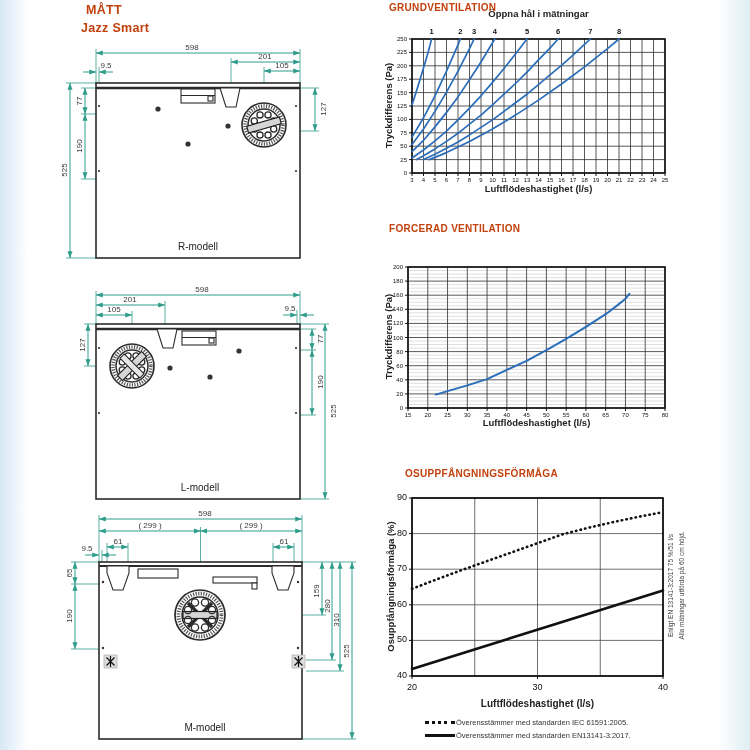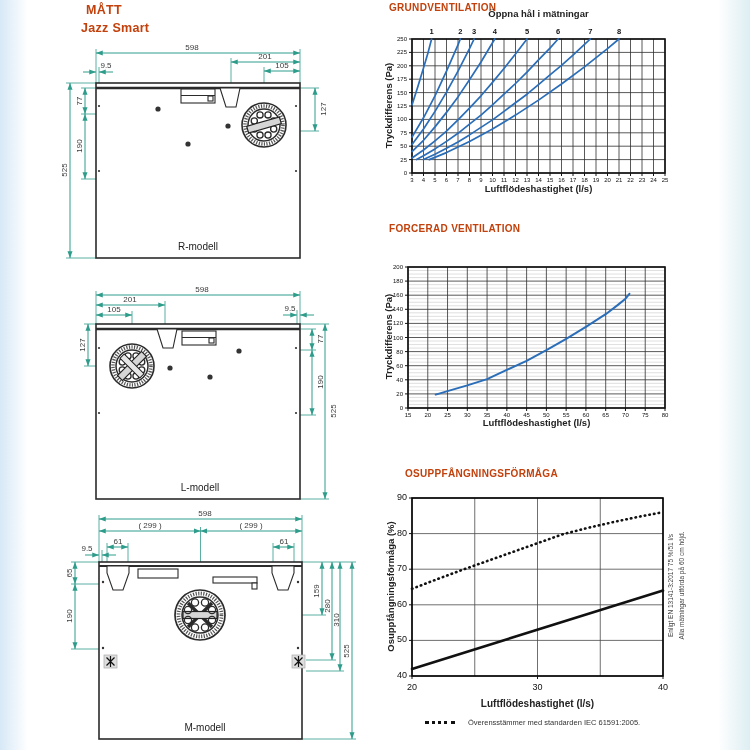--- a/index.html
+++ b/index.html
@@ -8,21 +8,21 @@
     font-family:"Liberation Sans", sans-serif;
     background:linear-gradient(90deg,#d7e8f6 0px,#ffffff 28px,#ffffff 718px,#ddeef2 750px);
     position:relative; overflow:hidden; color:#222;
   }
   .abs { position:absolute; }
   .heading { color:#c2410c; font-weight:bold; letter-spacing:.3px; }
   .chart-title { font-size:10px; }
   .axis-label { font-weight:bold; font-size:9.5px; color:#222; text-align:center; }
   .rot { transform:rotate(-90deg); transform-origin:center; }
   .sidenote { font-size:6.5px; color:#444; text-align:center; white-space:nowrap; }
-  .legend-row { display:flex; align-items:center; gap:13px; height:11px; }
+  .legend-row { display:flex; align-items:center; gap:1px; height:11px; }
   .legend-sample { width:30px; border-top:3px dotted #111; }
   .legend-sample.solid { border-top:3px solid #111; }
   .legend-label { font-size:7.5px; color:#333; white-space:nowrap; }
   svg { font-family:"Liberation Sans", sans-serif; }
   
   .box { fill:#fff; stroke:#2b2b2b; stroke-width:1.6; }
   .feat { fill:#fff; stroke:#2b2b2b; stroke-width:1.1; }
   .dk  { stroke:#2b2b2b; fill:none; }
   .dot { fill:#333; }
   .dl  { stroke:#2e9c8a; stroke-width:1; fill:none; }
@@ -532,13 +532,17 @@
 <div class="abs axis-label rot" style="left:306px;top:580px;width:170px;height:13px;">Osuppfångningsförmåga (%)</div>
 <div class="abs axis-label" style="left:412px;top:698px;width:251px;font-size:10px;">Luftflödeshastighet (l/s)</div>
 <div class="abs sidenote rot" style="left:580px;top:582px;width:180px;">Enligt EN 13141-3:2017 75 %/51 l/s</div>
 <div class="abs sidenote rot" style="left:591px;top:582px;width:180px;">Alla mätningar utförda på 60 cm höjd.</div>
 
 <div class="abs" style="left:425px;top:717px;display:flex;flex-direction:column;gap:2px;">
   <div class="legend-row">
     <span class="legend-sample"></span>
     <span class="legend-label">Överensstämmer med standarden IEC 61591:2005.</span>
   </div>
+  <div class="legend-row">
+    <span class="legend-sample solid"></span>
+    <span class="legend-label">Överensstämmer med standarden EN13141-3:2017.</span>
+  </div>
 </div>
 
 </body></html>

